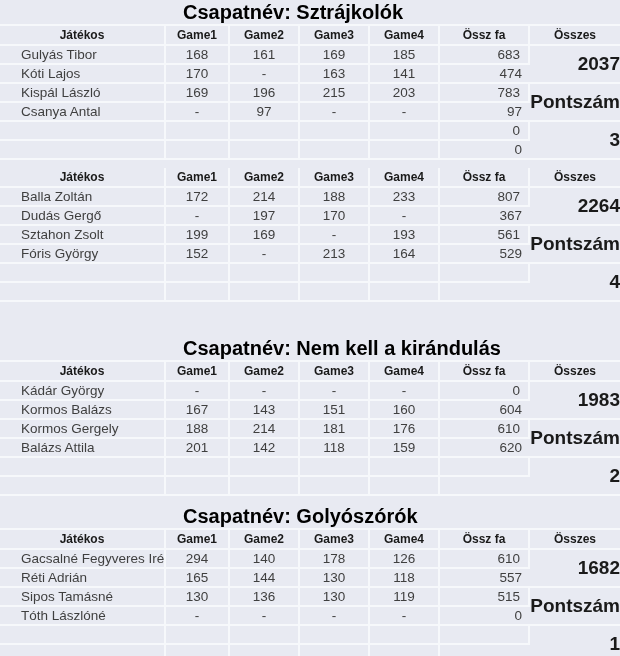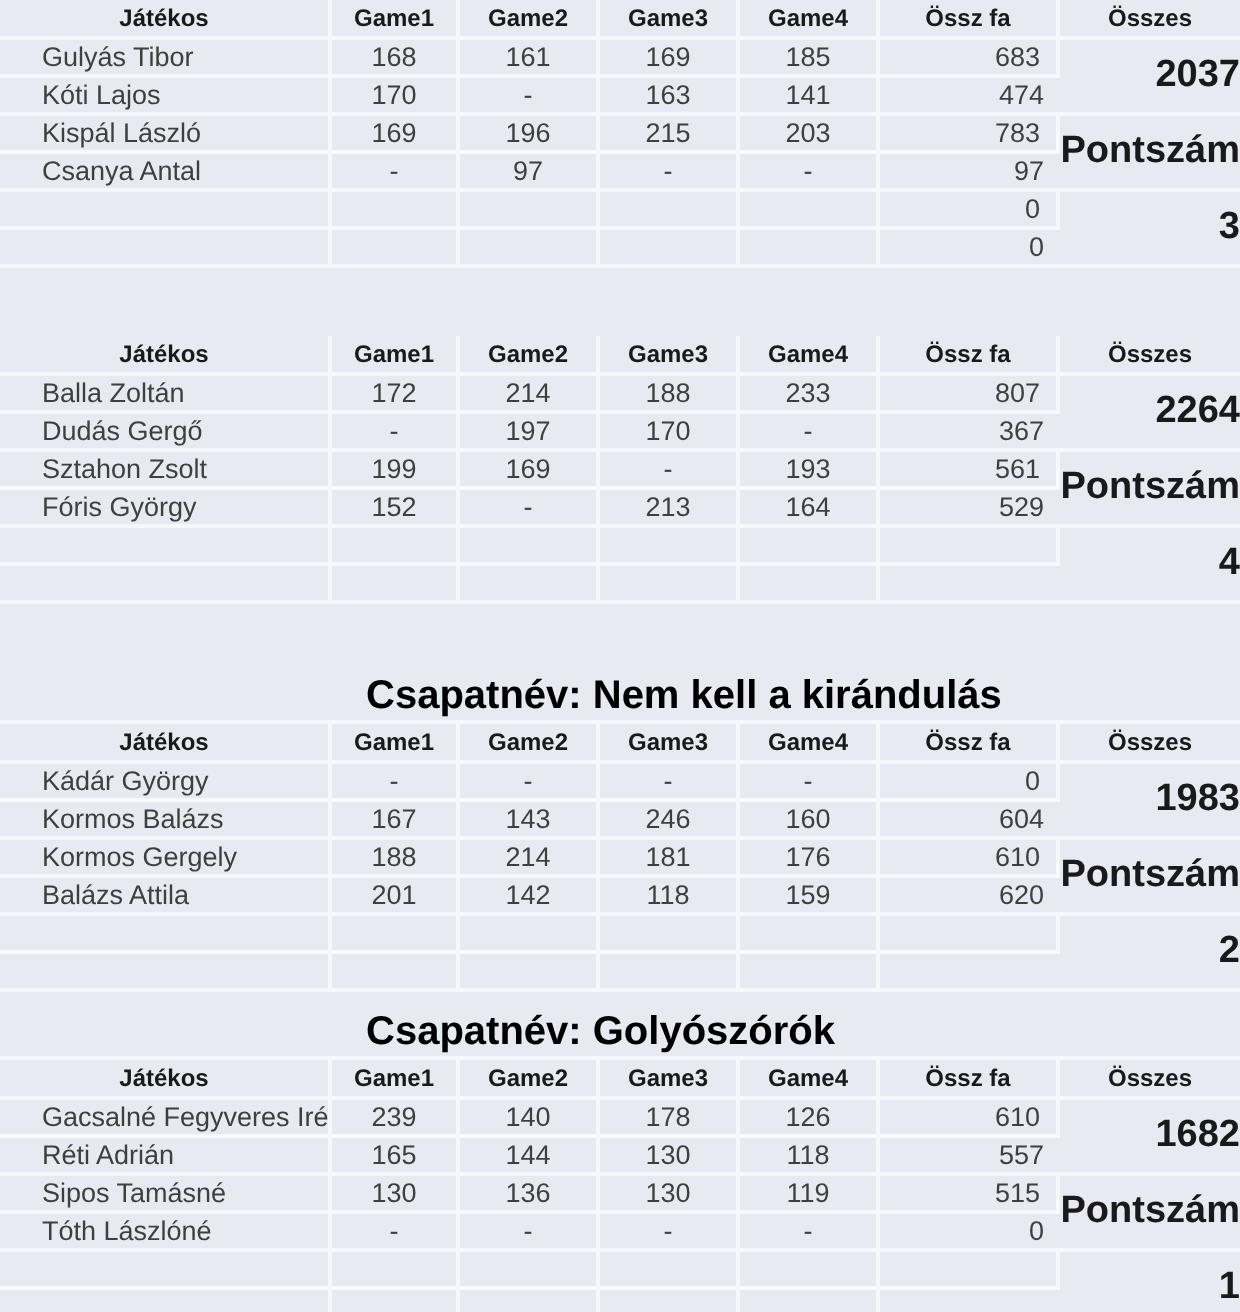--- a/index.html
+++ b/index.html
@@ -71,20 +71,21 @@
     font-weight: bold;
     font-size: 19px;
     color: var(--bold-text);
   }
 </style>
 </head>
 <body>
 
 <div id="sheet">
   <section class="team-block">
+    <div class="team-title">Csapatnév: Sztrájkolók</div>
     <table class="score-table">
       <colgroup>
         <col class="c-name">
           <col class="c-g1">
           <col class="c-g">
           <col class="c-g">
           <col class="c-g">
           <col class="c-sum">
           <col class="c-right">
       </colgroup>
@@ -257,21 +258,21 @@
           <td class="num">-</td>
           <td class="num">-</td>
           <td class="num">-</td>
           <td class="sum">0</td>
           <td class="merged" rowspan="2">1983</td>
         </tr>
         <tr>
           <td class="name">Kormos Balázs</td>
           <td class="num">167</td>
           <td class="num">143</td>
-          <td class="num">246</td>
+          <td class="num">151</td>
           <td class="num">160</td>
           <td class="sum">604</td>
         </tr>
         <tr>
           <td class="name">Kormos Gergely</td>
           <td class="num">188</td>
           <td class="num">214</td>
           <td class="num">181</td>
           <td class="num">176</td>
           <td class="sum">610</td>
@@ -323,21 +324,21 @@
           <td>Játékos</td>
           <td>Game1</td>
           <td>Game2</td>
           <td>Game3</td>
           <td>Game4</td>
           <td>Össz fa</td>
           <td>Összes</td>
         </tr>
         <tr>
           <td class="name">Gacsalné Fegyveres Irén</td>
-          <td class="num">239</td>
+          <td class="num">294</td>
           <td class="num">140</td>
           <td class="num">178</td>
           <td class="num">126</td>
           <td class="sum">610</td>
           <td class="merged" rowspan="2">1682</td>
         </tr>
         <tr>
           <td class="name">Réti Adrián</td>
           <td class="num">165</td>
           <td class="num">144</td>

